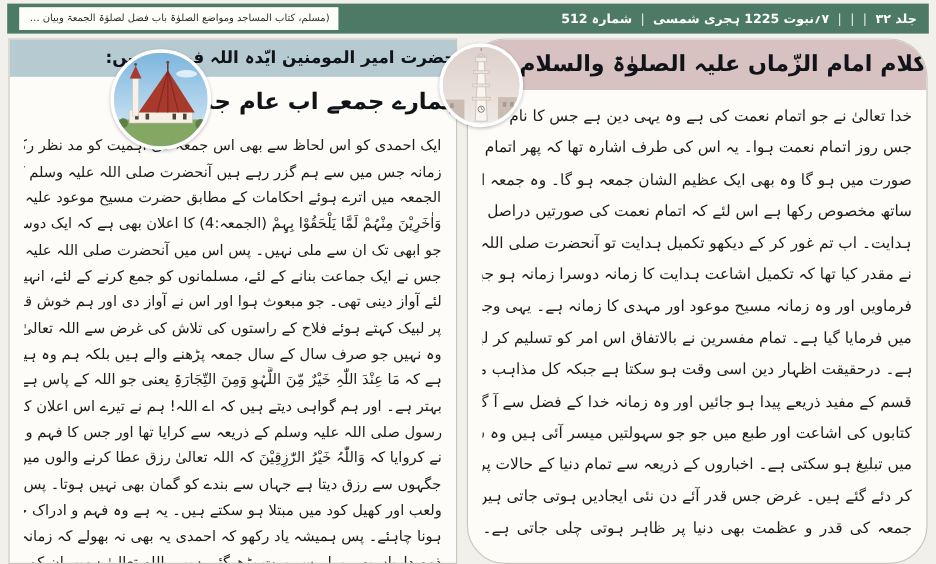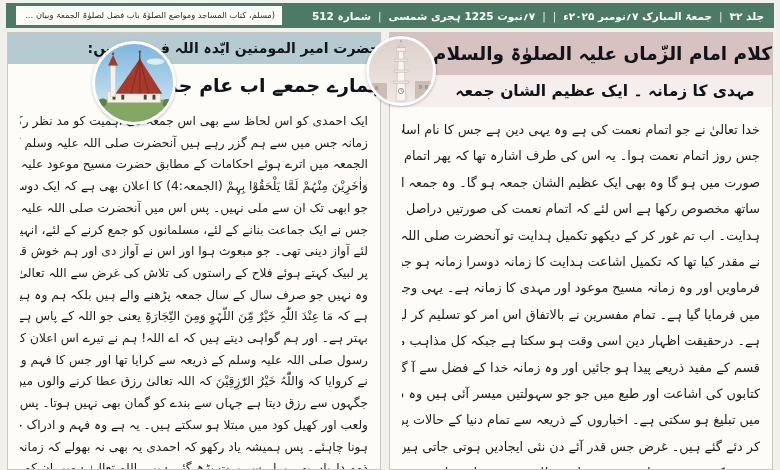--- a/index.html
+++ b/index.html
@@ -28,21 +28,21 @@
   }
 
   
   .col{
     position:absolute;top:32px;height:438px;
     background:var(--column_bg,#fdfcf8);
     border:1px solid var(--border,#c9c7bf);
     box-sizing:border-box;overflow:hidden;
   }
   .col-left{left:7px;width:374px;}
-  .col-right{left:389px;width:384px;}
+  .col-right{left:389px;width:384px;border-radius:32px;}
 
   .kicker,.headline{text-align:center;white-space:nowrap;overflow:hidden;color:#101418;}
   .kicker-left{
     height:31px;line-height:31px;font-size:14px;font-weight:bold;
     background:var(--left_kicker,#b6cbd1);
     padding-left:150px;
   }
   .headline-left{
     height:43px;line-height:43px;font-size:19px;font-weight:bold;
     padding-left:150px;
@@ -79,21 +79,20 @@
   .circle-right{left:366px;top:36px;width:64px;height:64px;}
 </style>
 </head>
 <body>
 
 <div class="page">
 
   <header class="topbar">
     <span class="tb-item">جلد ۳۲</span>
     <span class="tb-sep">|</span>
-    <span class="tb-item">جمعۃ المبارک ۷؍نومبر ۲۰۲۵ء</span>
     <span class="tb-sep">|</span>
     <span class="tb-sep">|</span>
     <span class="tb-item">۷؍نبوت 1225 ہجری شمسی</span>
     <span class="tb-sep">|</span>
     <span class="tb-item">شمارہ 512</span>
     <span class="hadith">(مسلم، کتاب المساجد ومواضع الصلوٰۃ باب فضل لصلوٰۃ الجمعۃ وبیان التحدید فی التخلف عنہا حدیث نمبر ۸۶۷)</span>
   </header>
 
   <section class="col col-left">
     <div class="kicker kicker-left">حضرت امیر المومنین ایّدہ اللہ فرماتے ہیں:</div>
@@ -114,21 +113,20 @@
         <div class="tline">نے کروایا کہ وَاللّٰہُ خَیْرُ الرّٰزِقِیْنَ کہ اللہ تعالیٰ رزق عطا کرنے والوں میں سب سے بہتر ہے۔ اور ایسی ایسی</div>
         <div class="tline">جگہوں سے رزق دیتا ہے جہاں سے بندے کو گمان بھی نہیں ہوتا۔ پس ہم کس طرح رسول کو اکیلا چھوڑ کر لہو</div>
         <div class="tline">ولعب اور کھیل کود میں مبتلا ہو سکتے ہیں۔ یہ ہے وہ فہم و ادراک جو کم از کم ہر احمدی میں جمعہ کی اہمیت کے بارہ میں</div>
         <div class="tline">ہونا چاہئے۔ پس ہمیشہ یاد رکھو کہ احمدی یہ بھی نہ بھولے کہ زمانہ کے امام کو مان کر، مسیح موعود کو مان کر ہماری</div>
         <div class="tline">ذمہ داریاں بھی پہلے سے بہت بڑھ گئی ہیں۔ اللہ تعالیٰ ہمیں ان کو ادا کرنے کی توفیق عطا فرمائے۔</div>
       </div>
   </section>
 
   <section class="col col-right">
     <div class="kicker kicker-right">کلام امام الزّماں علیہ الصلوٰۃ والسلام</div>
-    <div class="headline headline-right">مہدی کا زمانہ ۔ ایک عظیم الشان جمعہ</div>
     <div class="body body-right">
         <div class="tline">خدا تعالیٰ نے جو اتمام نعمت کی ہے وہ یہی دین ہے جس کا نام اسلام رکھا ہے۔ پھر نعمت میں جمعہ کا دن بھی ہے</div>
         <div class="tline">جس روز اتمام نعمت ہوا۔ یہ اس کی طرف اشارہ تھا کہ پھر اتمام نعمت جو لِیُظْہِرَہٗ عَلَی الدِّیْنِ کُلِّہٖ (الصف:10) کی</div>
         <div class="tline">صورت میں ہو گا وہ بھی ایک عظیم الشان جمعہ ہو گا۔ وہ جمعہ اب آ گیا ہے کیونکہ خدا تعالیٰ نے وہ جمعہ مسیح موعود کے</div>
         <div class="tline">ساتھ مخصوص رکھا ہے اس لئے کہ اتمام نعمت کی صورتیں دراصل دو ہیں۔ اوّل تکمیل ہدایت، دوم تکمیل اشاعت</div>
         <div class="tline">ہدایت۔ اب تم غور کر کے دیکھو تکمیل ہدایت تو آنحضرت صلی اللہ علیہ وسلم کے زمانہ میں کامل طور پر ہو چکی لیکن اللہ تعالیٰ</div>
         <div class="tline">نے مقدر کیا تھا کہ تکمیل اشاعت ہدایت کا زمانہ دوسرا زمانہ ہو جبکہ آنحضرت صلی اللہ علیہ وسلم بروزی رنگ میں ظہور</div>
         <div class="tline">فرماویں اور وہ زمانہ مسیح موعود اور مہدی کا زمانہ ہے۔ یہی وجہ کہ لِیُظْہِرَہٗ عَلَی الدِّیْنِ کُلِّہٖ (الصف:10) اس شان</div>
         <div class="tline">میں فرمایا گیا ہے۔ تمام مفسرین نے بالاتفاق اس امر کو تسلیم کر لیا ہے کہ یہ آیت مسیح موعود کے زمانہ سے متعلق</div>
         <div class="tline">ہے۔ درحقیقت اظہار دین اسی وقت ہو سکتا ہے جبکہ کل مذاہب میدان میں نکل آویں اور اشاعت مذہب کے ہر</div>

